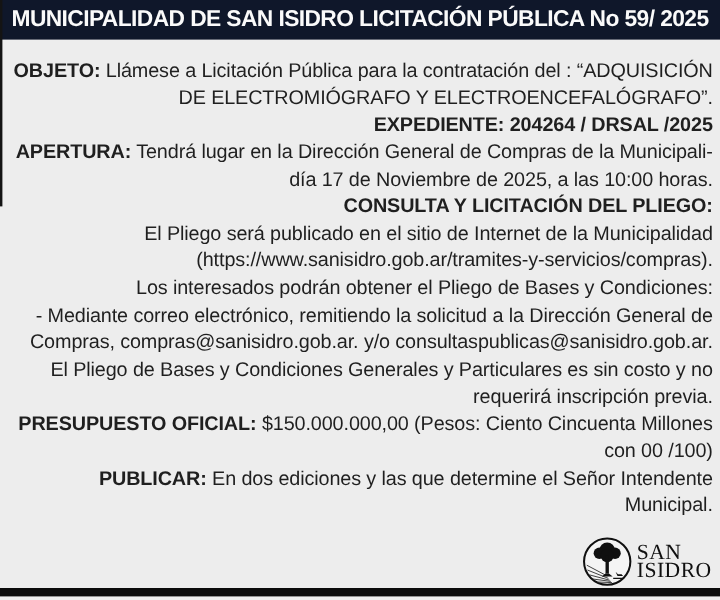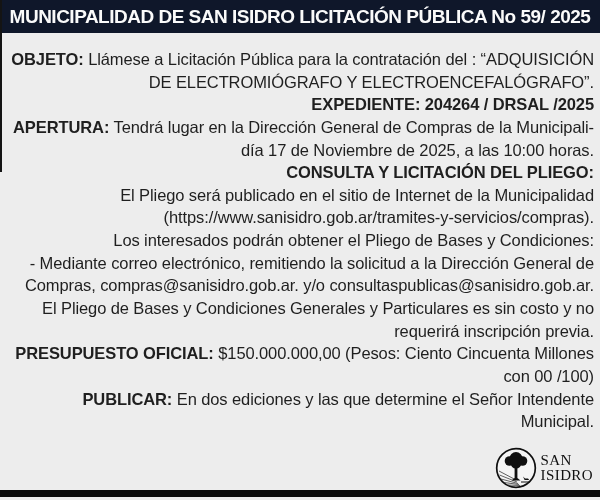--- a/index.html
+++ b/index.html
@@ -67,21 +67,21 @@
     position: absolute;
     right: 7px;
     bottom: 11px;
     display: flex;
     align-items: center;
     gap: 4px;
     background: #ededed;
   }
   .logo-text {
     font-family: "Liberation Serif", serif;
-    font-size: 15px;
+    font-size: 18px;
     line-height: 15px;
     letter-spacing: 0.4px;
     color: #101010;
   }
 </style>
 </head>
 <body>
 
 <div class="header-bar">
   <div class="header-title">MUNICIPALIDAD DE SAN ISIDRO LICITACIÓN PÚBLICA No 59/ 2025</div>

